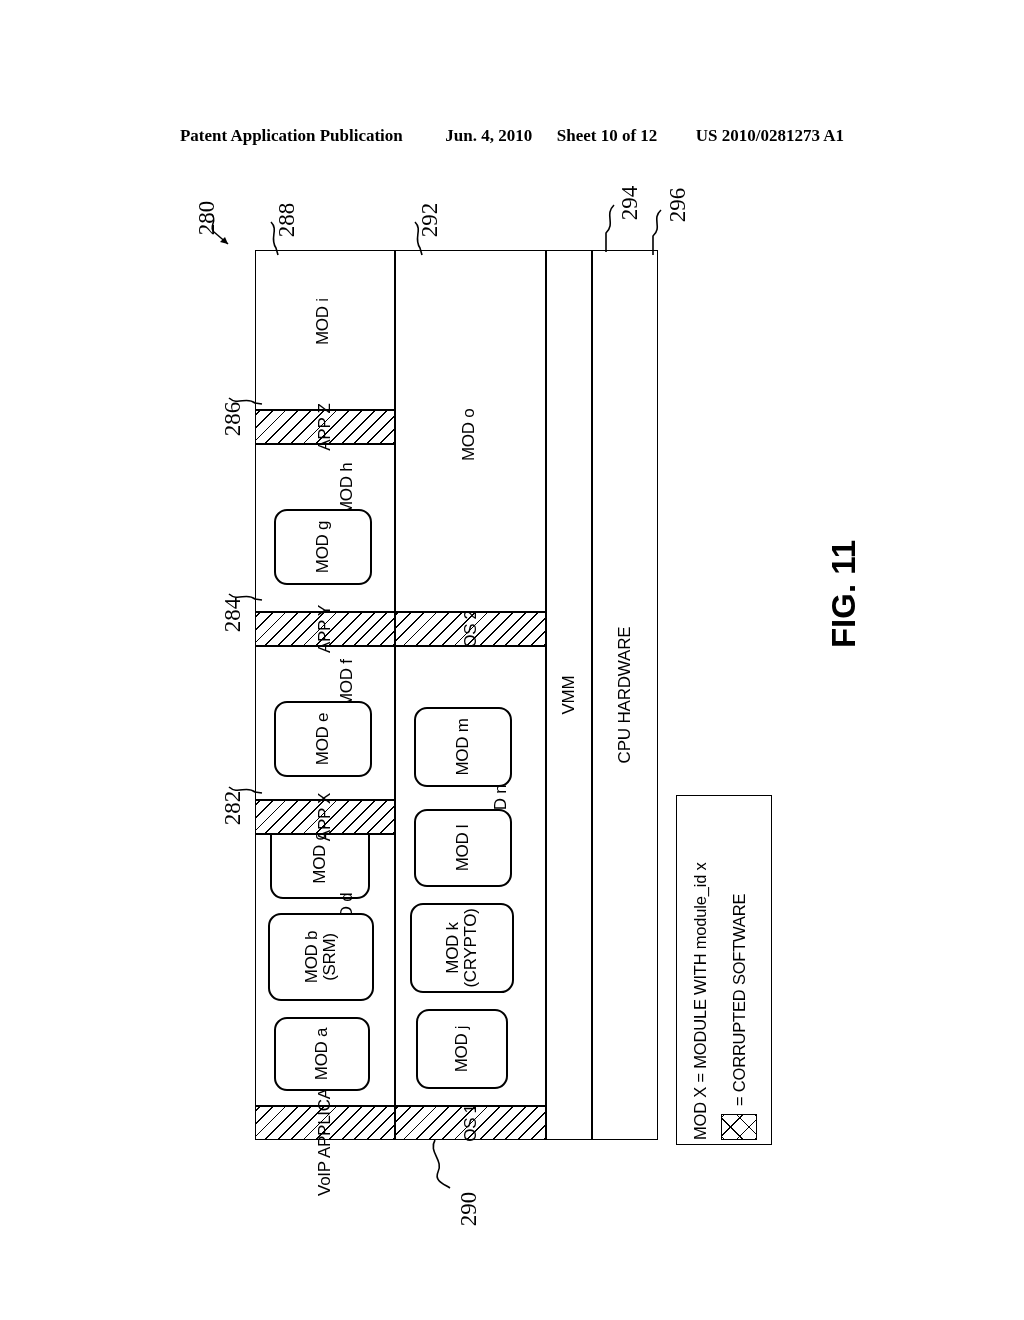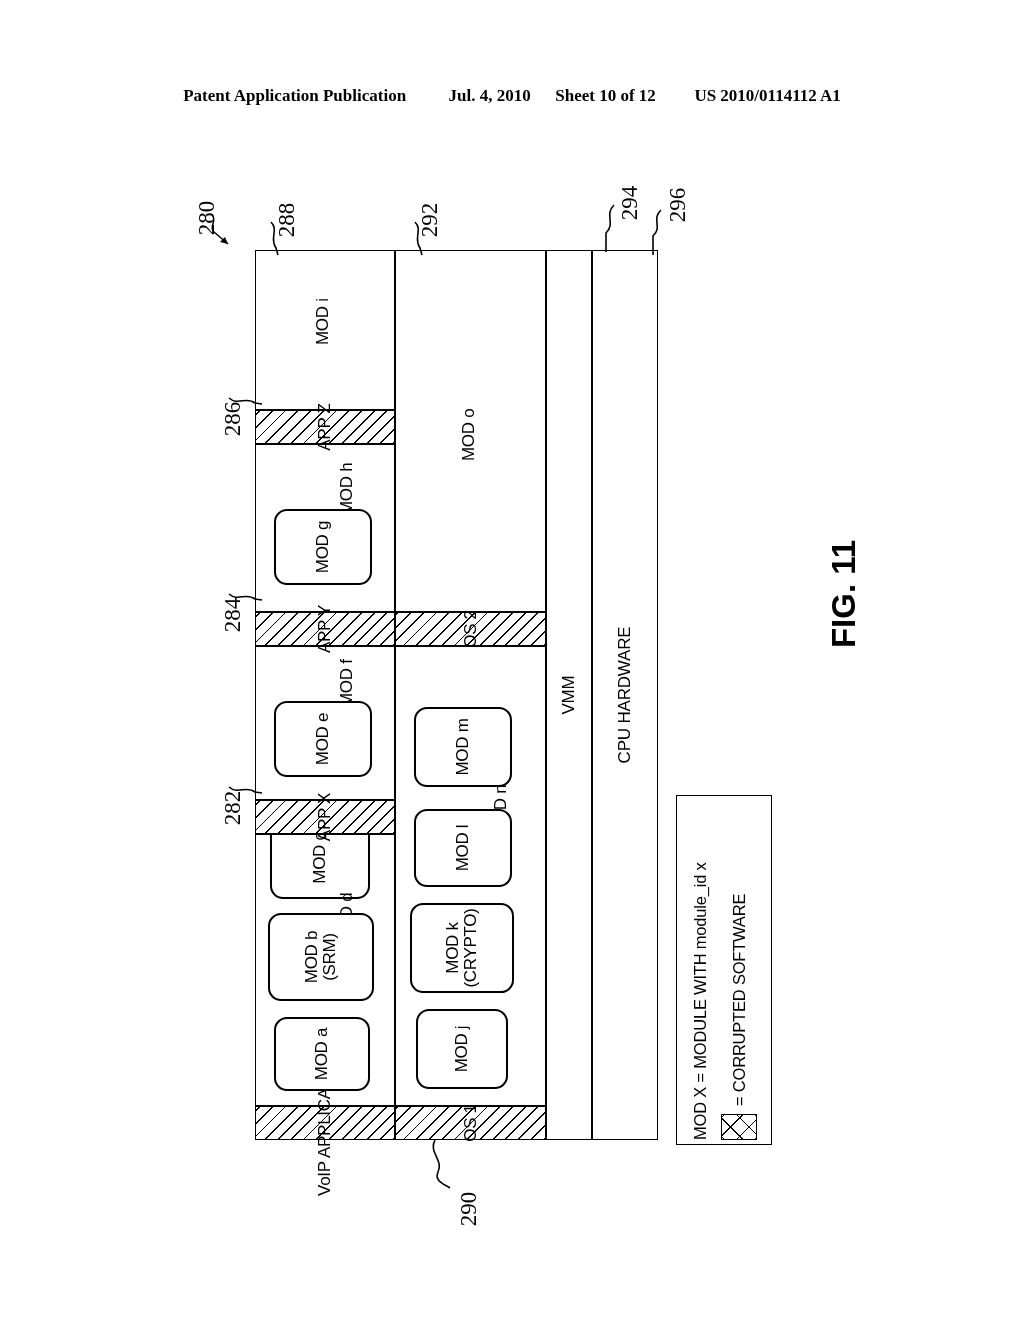--- a/index.html
+++ b/index.html
@@ -18,21 +18,21 @@
   #page-header {
     position: absolute;
     top: 86px; left: 0; width: 1024px;
     text-align: center;
     font-family: "Liberation Serif", serif;
     font-weight: bold;
     font-size: 17px;
     letter-spacing: 0px;
     white-space: nowrap;
   }
-  #page-header span { display: inline-block; }
+  #page-header span { display: inline-block; margin-top: 40px; }
   .hdr-gap-1 { width: 34px; }
   .hdr-gap-2 { width: 16px; }
   .hdr-gap-3 { width: 30px; }
 
   
   
   #figure-stage {
     position: absolute;
     left: 255px;
     top: 250px;
@@ -191,25 +191,25 @@
   }
   .leader { position: absolute; overflow: visible; }
   .leader svg { display: block; overflow: visible; }
 </style>
 </head>
 <body>
 
 <div id="page-header">
   <span>Patent Application Publication</span>
   <span class="hdr-gap-1"></span>
-  <span>Jul. 4, 2010</span>
+  <span>Jun. 4, 2010</span>
   <span class="hdr-gap-2"></span>
   <span>Sheet 10 of 12</span>
   <span class="hdr-gap-3"></span>
-  <span>US 2010/0114112 A1</span>
+  <span>US 2010/0281273 A1</span>
 </div>
 
 <div id="figure-stage">
   <div id="diagram">
 
     <div id="app-band" class="layer-row">
 
       <div class="app-cell" style="width:306px;">
         <div class="app-spine bx hatch">
           <div class="spine-label">VoIP APPLICATION</div>

